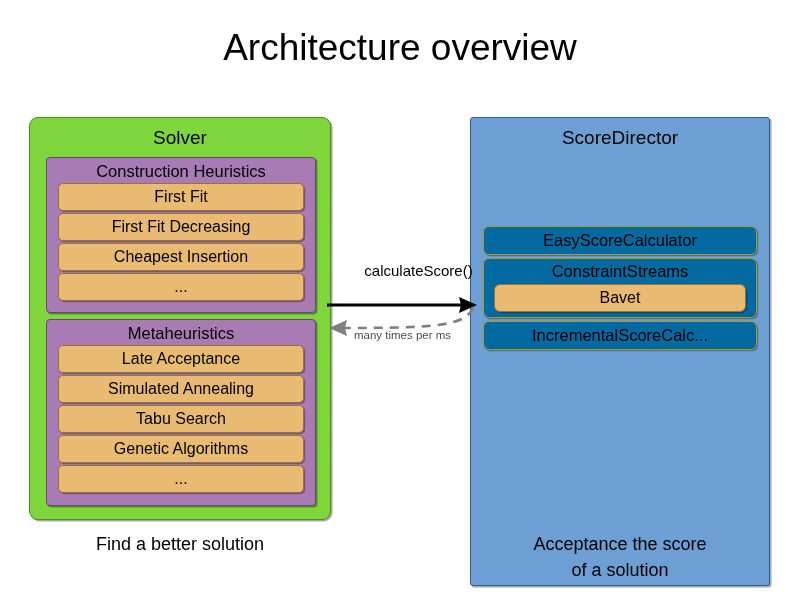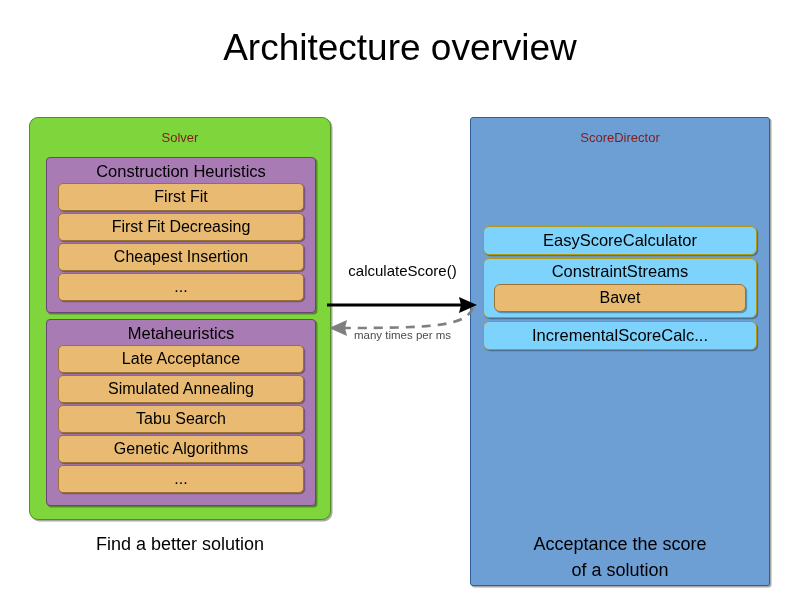--- a/index.html
+++ b/index.html
@@ -66,24 +66,24 @@
     top: 117px;
     width: 300px;
     height: 469px;
     background: #6E9FD4;
     border: 1px solid #2f5f9e;
     border-radius: 3px;
     box-shadow: 1.5px 1.5px 0 rgba(0,0,0,0.35);
   }
   .panel-title {
     text-align: center;
-    font-size: 13px;
+    font-size: 19px;
     line-height: 22px;
     padding-top: 9px;
-    color: #7f1d1d;
+    color: #000000;
   }
 
   
   .group {
     position: absolute;
     box-sizing: border-box;
     background: #A87BB5;
     border: 1px solid #6b4576;
     border-radius: 4px;
     box-shadow: 1.5px 1.5px 0 rgba(0,0,0,0.35);
@@ -122,21 +122,21 @@
 
   
   .calc-stack {
     position: absolute;
     left: 12px;
     right: 12px;
     top: 108px;
   }
   .calc {
     box-sizing: border-box;
-    background: #7dd3fc;
+    background: #0369a1;
     border: 1px solid #b09a14;
     border-radius: 6px;
     text-align: center;
     font-size: 16.5px;
     color: #000;
     margin-bottom: 3px;
     box-shadow: 1.2px 1.2px 0 rgba(0,0,0,0.3);
   }
   .calc-simple {
     height: 29px;
@@ -167,21 +167,21 @@
   
   .arrows {
     position: absolute;
     left: 325px;
     top: 262px;
     width: 155px;
     height: 90px;
   }
   .arrow-label-top {
     position: absolute;
-    left: 0;
+    left: 16px;
     top: 0;
     width: 155px;
     text-align: center;
     font-size: 15px;
     line-height: 18px;
     color: #000;
   }
   .arrow-label-bottom {
     position: absolute;
     left: 0;

